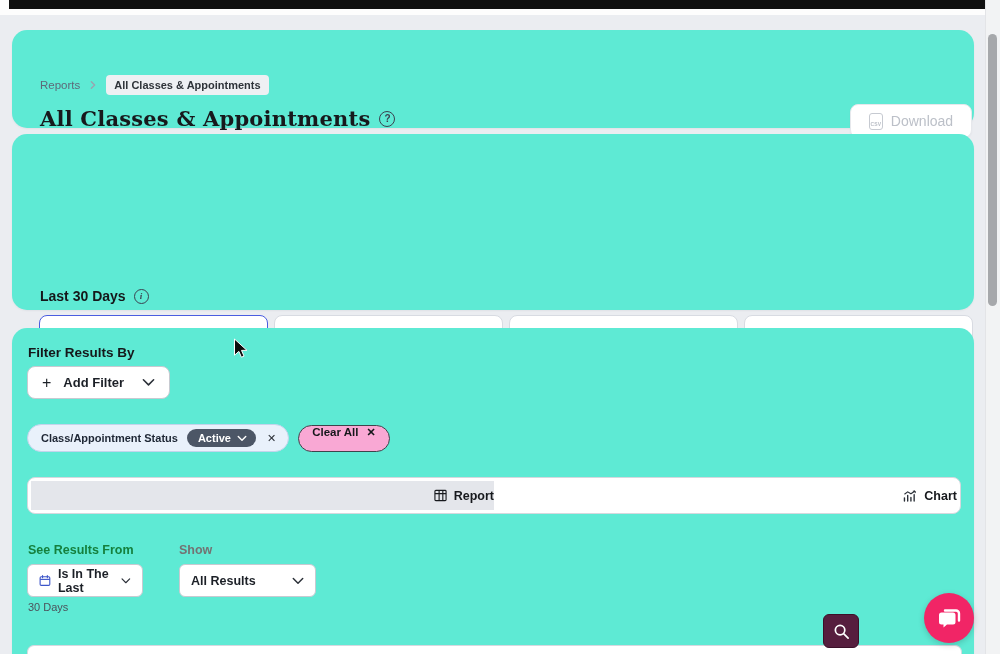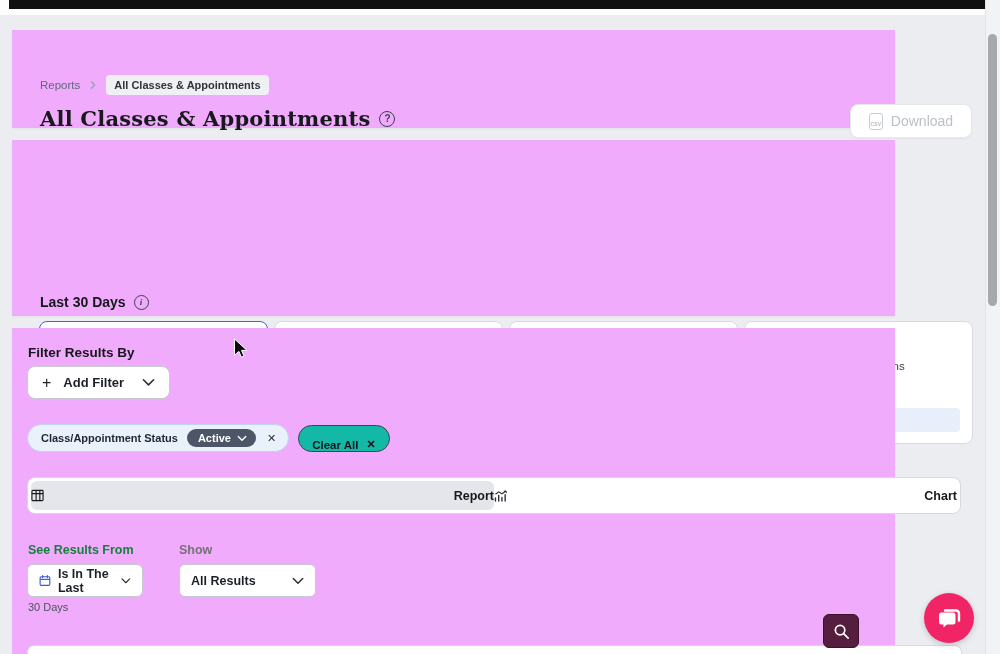--- a/index.html
+++ b/index.html
@@ -6,23 +6,23 @@
   html,body { width:1000px; height:654px; overflow:hidden; }
   body { font-family:"Liberation Sans", sans-serif; background:#ebedf1; position:relative; }
 
   .top-white-strip { position:absolute; left:0; top:0; width:1000px; height:15px; background:#fdfdfd; }
   .top-black-bar { position:absolute; left:9px; top:0; width:977px; height:9px; background:#101010; }
 
   
   .scrollbar-track { position:absolute; right:0; top:0; width:15px; height:654px; background:#f2f3f4; border-left:1px solid #e3e4e7; }
   .scrollbar-thumb { position:absolute; right:3px; top:34px; width:9px; height:272px; background:#a6a8ab; border-radius:5px; }
 
-  .panel { position:absolute; left:12px; width:883px; background:#f0abfc; border-radius:0; box-shadow:0 1px 2px rgba(16,24,40,.05); }
+  .panel { position:absolute; left:12px; width:962px; background:#5eead4; border-radius:15px; box-shadow:0 1px 2px rgba(16,24,40,.05); }
   .panel-header { top:30px; height:98px; }
-  .panel-summary { top:140px; height:176px; }
+  .panel-summary { top:134px; height:176px; }
   .panel-main { top:328px; height:340px; }
 
   
   .breadcrumb { position:absolute; left:28px; top:45px; display:flex; align-items:center; gap:8px; }
   .crumb-root { font-size:11.5px; color:#5d6979; }
   .crumb-pill { background:#eef0f3; border-radius:4px; padding:4px 8px; font-size:11px; font-weight:700; color:#2e3339; }
 
   
   .page-title-row { position:absolute; left:28px; top:76px; display:flex; align-items:center; gap:9px; }
   .page-title { font-family:"DejaVu Serif","Liberation Serif",serif; font-weight:700; font-size:21px; color:#17191c; letter-spacing:.2px; }
@@ -49,25 +49,25 @@
   
   .filter-title { position:absolute; left:28px; top:345px; font-size:13.5px; font-weight:700; color:#15171a; }
   .add-filter-btn { position:absolute; left:27px; top:366px; width:143px; height:33px; background:#fff; border:1px solid #c7cad1; border-radius:8px; display:flex; align-items:center; justify-content:space-between; padding:0 14px; font-size:13px; font-weight:600; color:#1c2027; }
   .plus-glyph { font-size:16px; font-weight:400; color:#1c2027; margin-right:2px; }
 
   .chips-row { position:absolute; left:27px; top:424px; display:flex; gap:9px; align-items:center; }
   .filter-chip { display:flex; align-items:center; gap:9px; height:28px; background:#e9f1fb; border:1px solid #c3d4ec; border-radius:14px; padding:0 10px 0 13px; }
   .chip-label { font-size:11px; font-weight:700; color:#1d2634; }
   .chip-pill { display:flex; align-items:center; gap:6px; background:#4c5666; border-radius:12px; padding:3px 9px 3px 11px; color:#fff; font-size:11px; font-weight:700; }
   .chip-x { font-size:11px; color:#2c3138; padding:0 2px; }
-  .clear-all-btn { display:flex; align-items:flex-end; gap:8px; height:27px; background:#14b8a6; border:1.3px solid #3e434b; border-radius:14px; padding:0 13px; font-size:11.5px; font-weight:700; color:#15171a; }
+  .clear-all-btn { display:flex; align-items:flex-start; gap:8px; height:27px; background:#f9a8d4; border:1.3px solid #3e434b; border-radius:14px; padding:0 13px; font-size:11.5px; font-weight:700; color:#15171a; }
 
   
   .segmented { position:absolute; left:27px; top:477px; width:934px; height:37px; background:#fff; border:1px solid #d5d8de; border-radius:8px; display:flex; padding:3px; }
-  .segment { flex:1; border-radius:6px; display:flex; align-items:center; justify-content:space-between; gap:7px; font-size:12.5px; font-weight:700; color:#17191d; }
+  .segment { flex:1; border-radius:0; display:flex; align-items:center; justify-content:flex-end; gap:7px; font-size:12.5px; font-weight:700; color:#17191d; }
   .segment.active { background:#e4e6eb; }
 
   
   .from-label { position:absolute; left:28px; top:543px; font-size:12.5px; font-weight:700; color:#15803d; }
   .show-label { position:absolute; left:179px; top:543px; font-size:12.5px; font-weight:700; color:#737373; }
   .dropdown { position:absolute; top:564px; height:33px; background:#fff; border:1px solid #c7cad1; border-radius:6px; display:flex; align-items:center; justify-content:space-between; padding:0 11px; font-size:12.5px; font-weight:600; color:#1c2027; }
   .dropdown.from { left:27px; width:116px; }
   .dropdown.show { left:179px; width:137px; }
   .dd-left { display:flex; align-items:center; gap:7px; }
   .from-caption { position:absolute; left:28px; top:601px; font-size:11px; color:#4c525b; }

